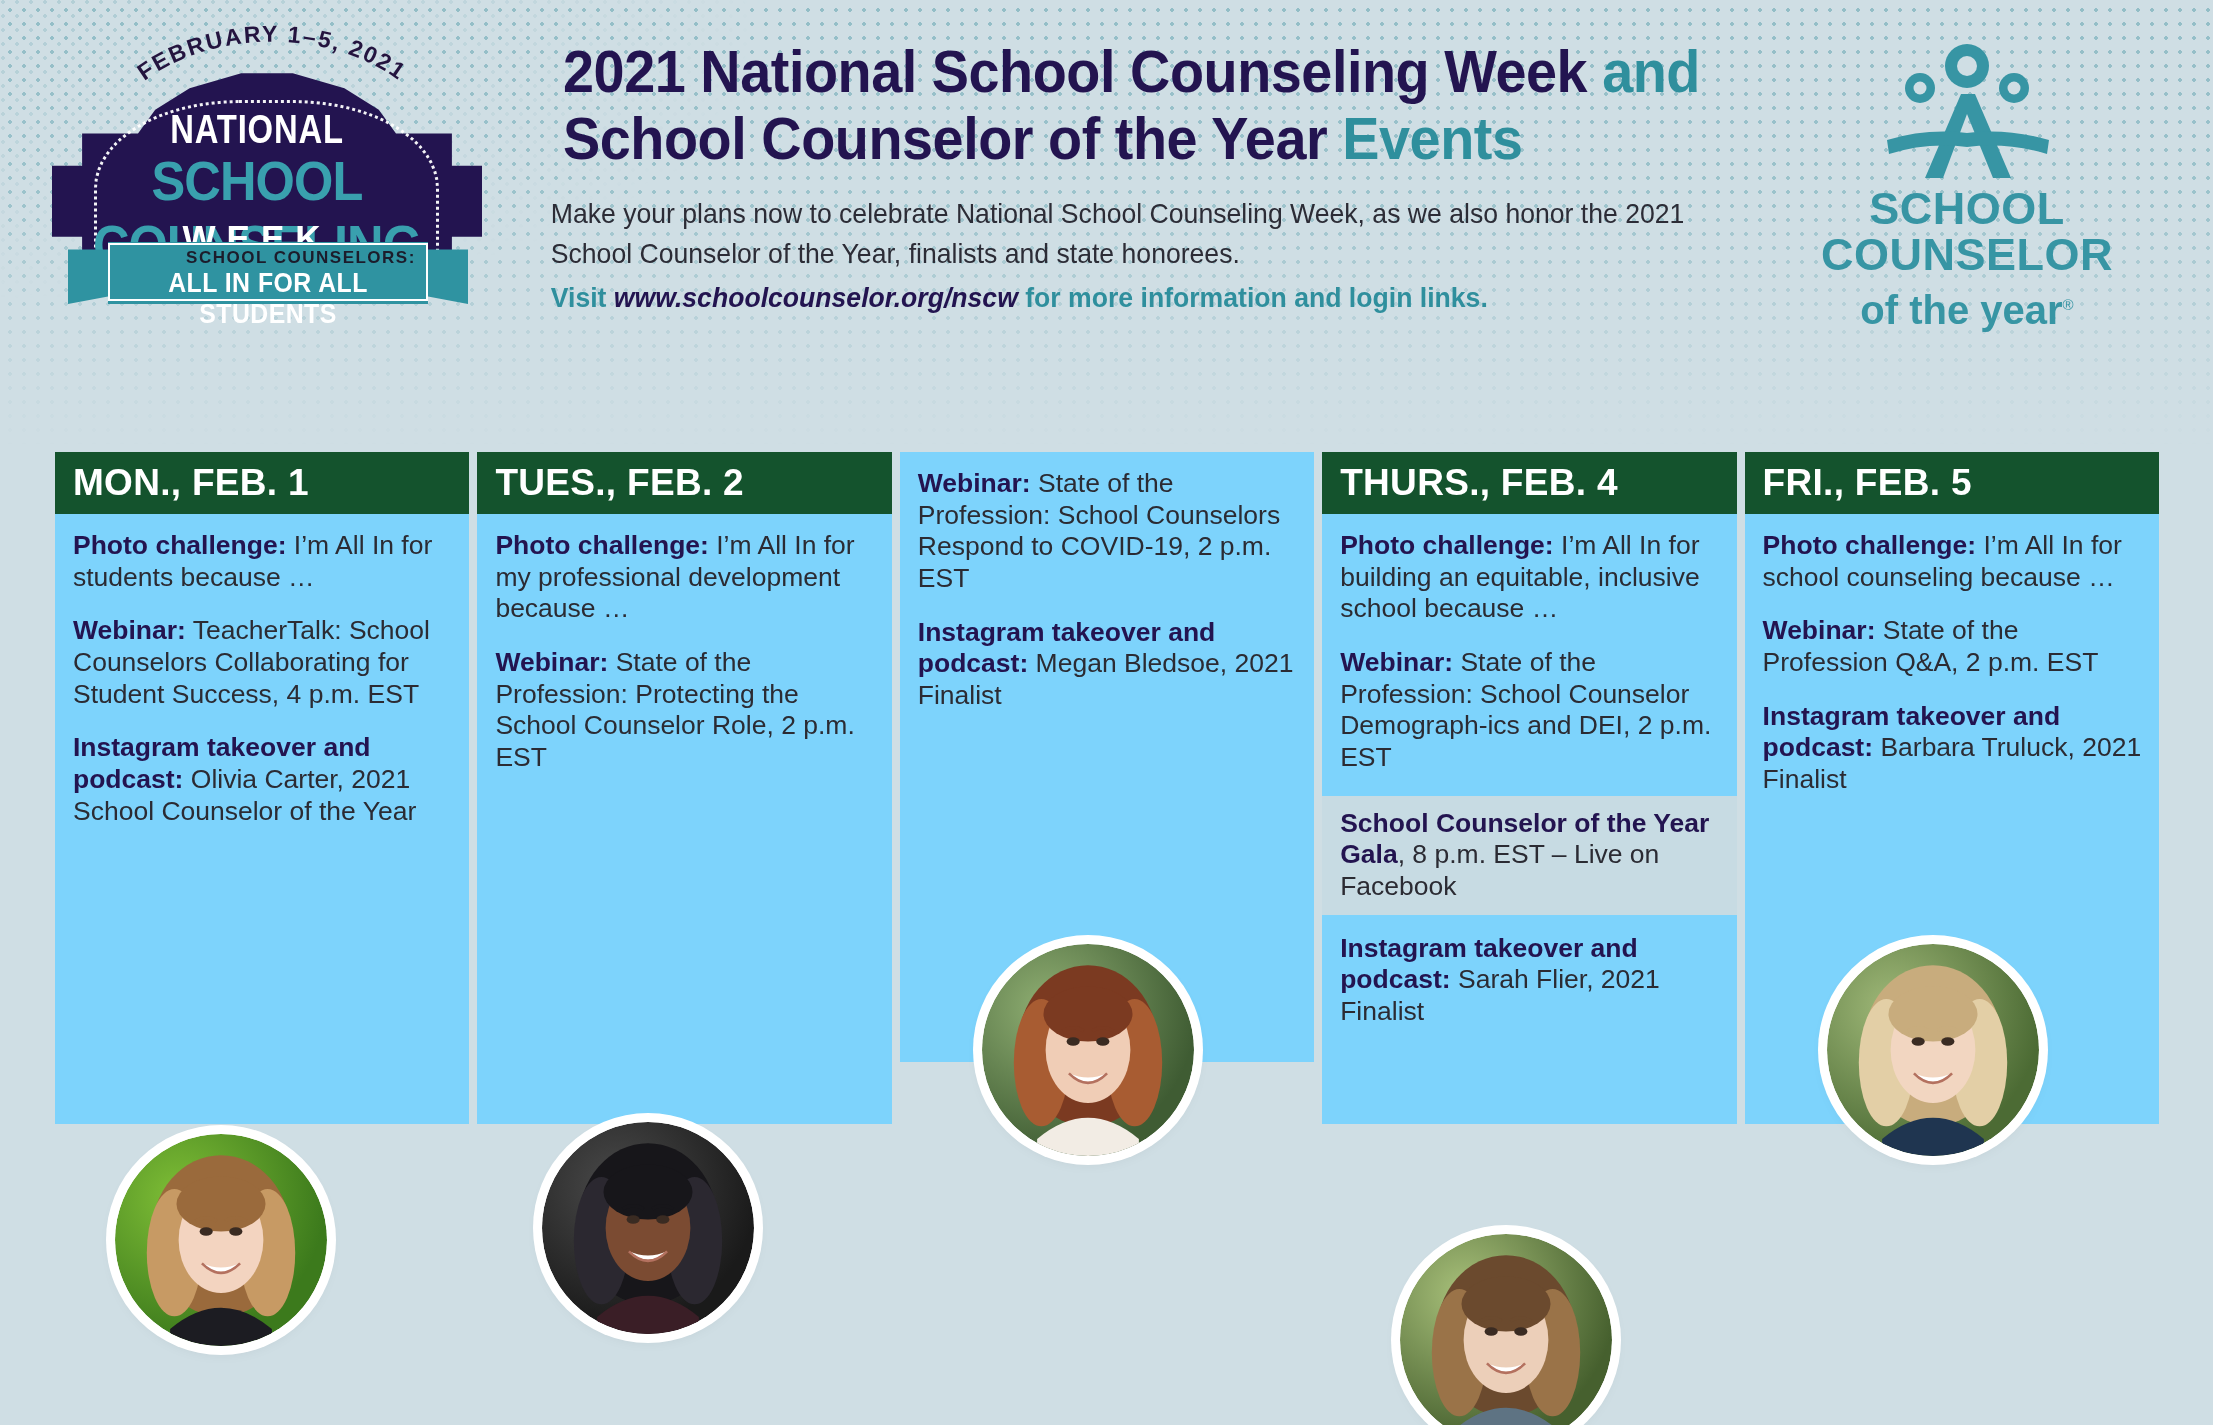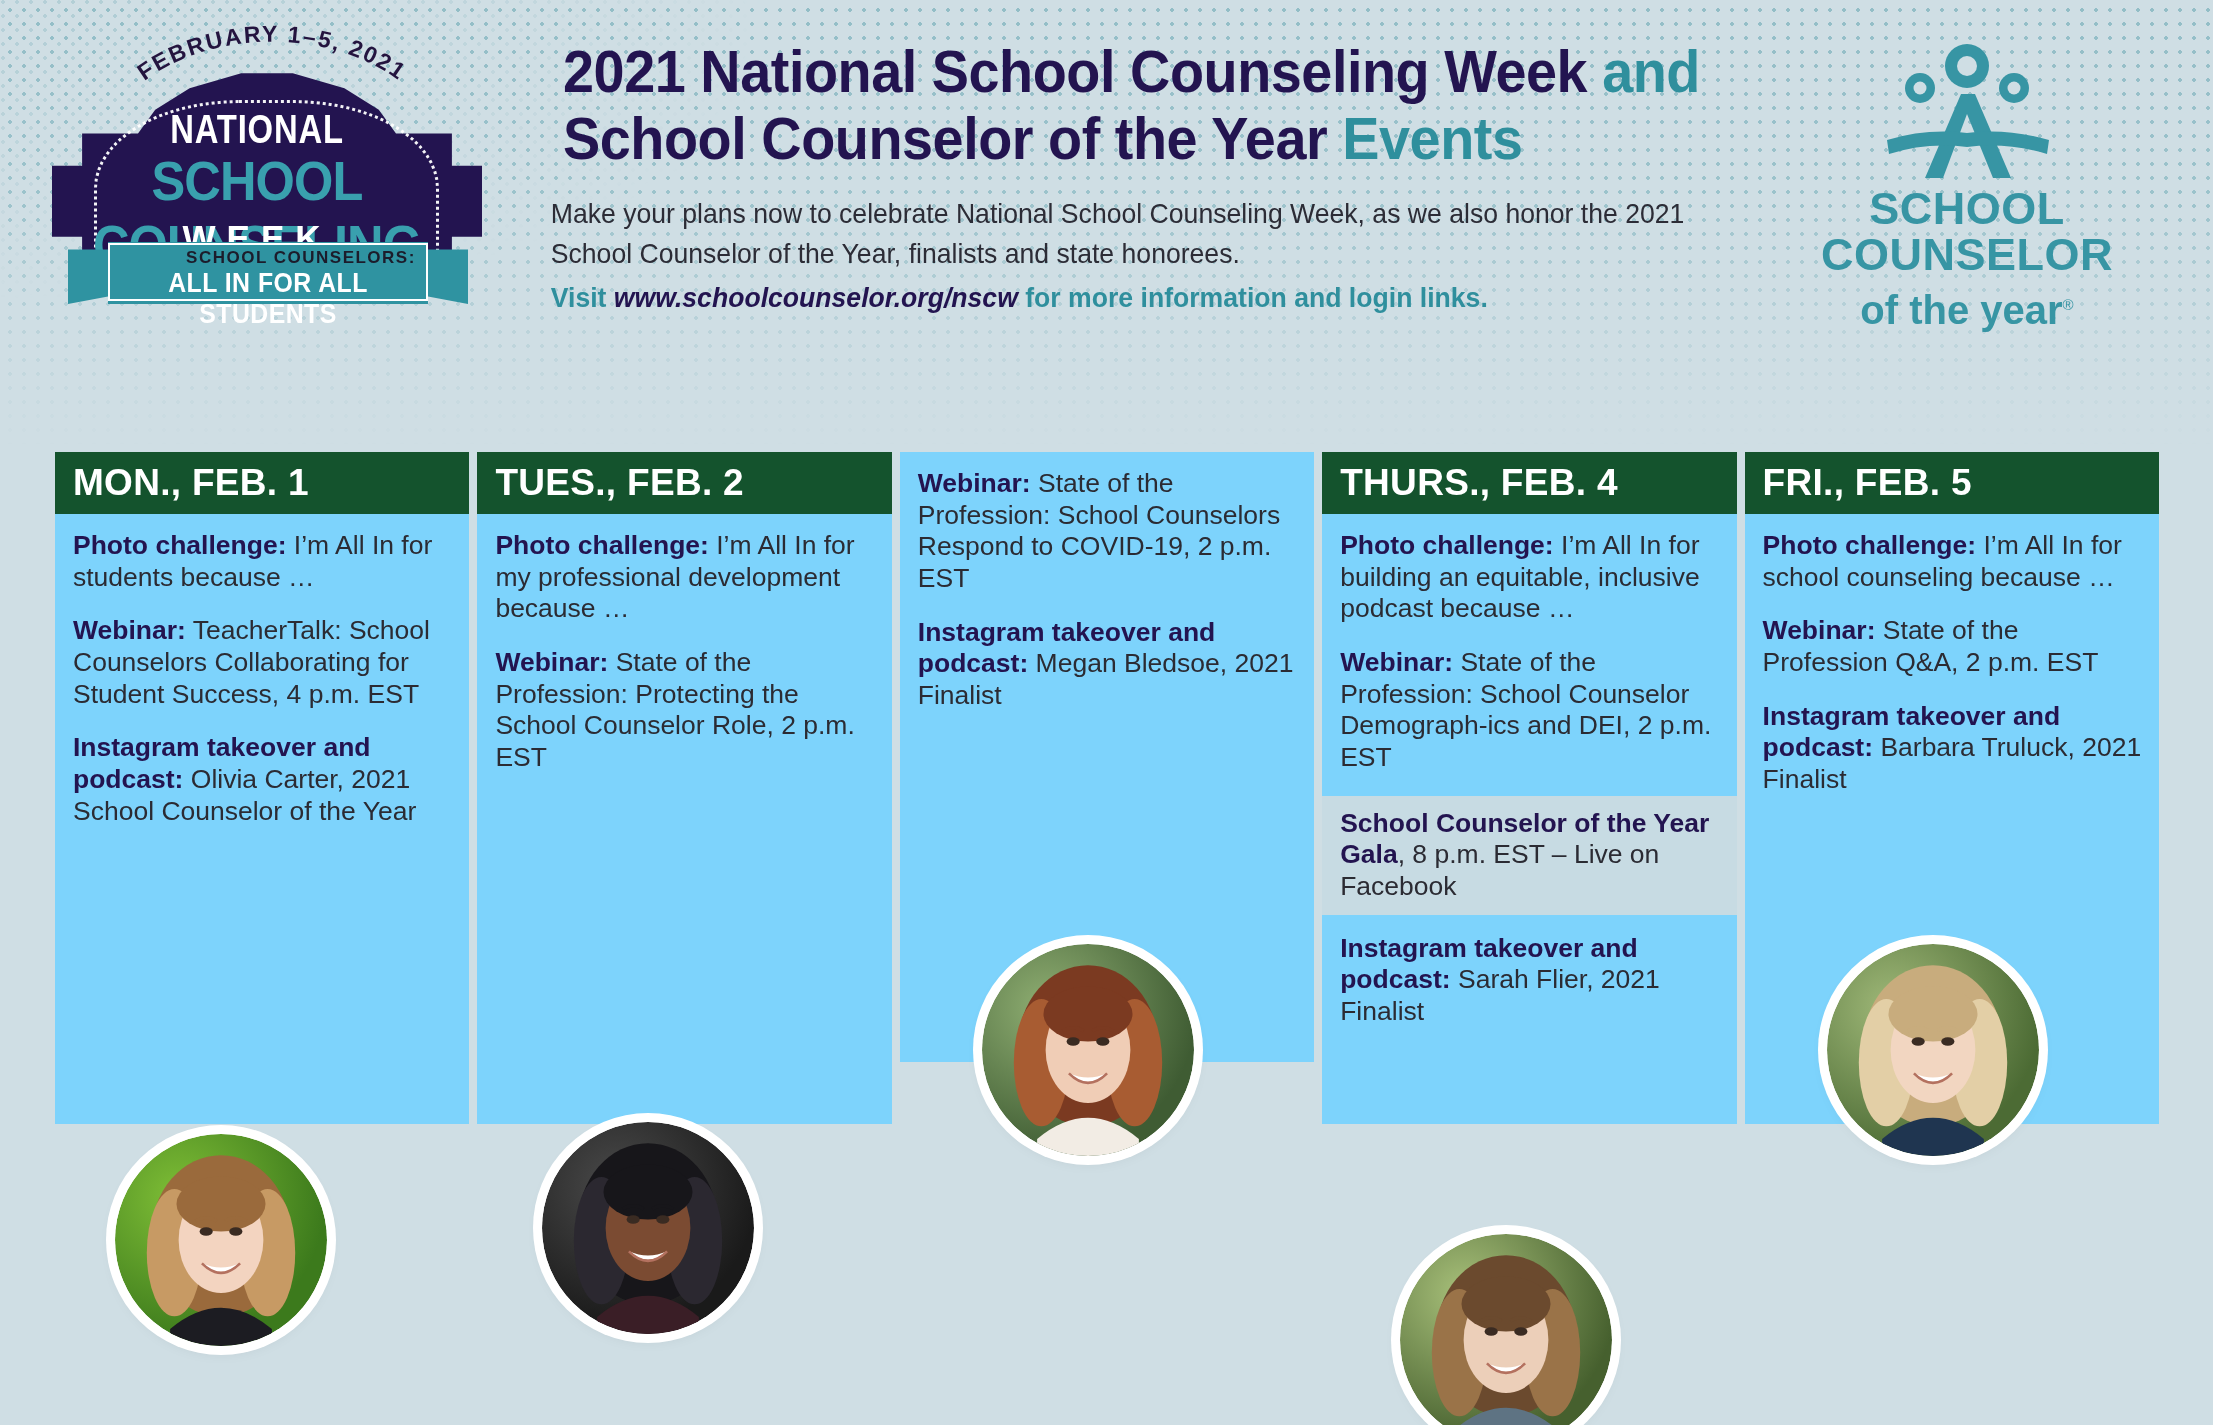--- a/index.html
+++ b/index.html
@@ -387,21 +387,21 @@
     <path d="M41 61 Q50 70 59 61" stroke="#b4715f" stroke-width="1.2" fill="none"></path>
     <path d="M26 92 Q50 72 74 92 L74 100 L26 100 Z" fill="#f2ece4"></path>
   </svg>
           </div>
         </div>
       </div>
     </div>
     <div class="day-col">
       <div class="day-header">THURS., FEB. 4</div>
       <div class="day-body">
-        <div class="entry"><b>Photo challenge:</b><span> I’m All In for building an equitable, inclusive podcast because …</span></div>
+        <div class="entry"><b>Photo challenge:</b><span> I’m All In for building an equitable, inclusive school because …</span></div>
         <div class="entry"><b>Webinar:</b><span> State of the Profession: School Counselor Demograph-ics and DEI, 2 p.m. EST</span></div>
         <div class="entry gala"><b>School Counselor of the Year Gala</b><span>, 8 p.m. EST – Live on Facebook</span></div>
         <div class="entry"><b>Instagram takeover and podcast:</b><span> Sarah Flier, 2021 Finalist</span></div>
         <div class="photo" title="Sarah Flier" style="left: 78px; top: 720px; width: 212px; height: 212px;">
           <div class="inner">
   <div class="bgimg" style="background:radial-gradient(circle at 30% 28%, #a8c07a, #46602e 72%)"></div>
   <svg class="face" viewBox="0 0 100 100" preserveAspectRatio="none">
     <ellipse cx="50" cy="48" rx="33" ry="38" fill="#6b4a2e"></ellipse>
     <ellipse cx="28" cy="56" rx="13" ry="30" fill="#9a7348"></ellipse>
     <ellipse cx="72" cy="56" rx="13" ry="30" fill="#9a7348"></ellipse>

